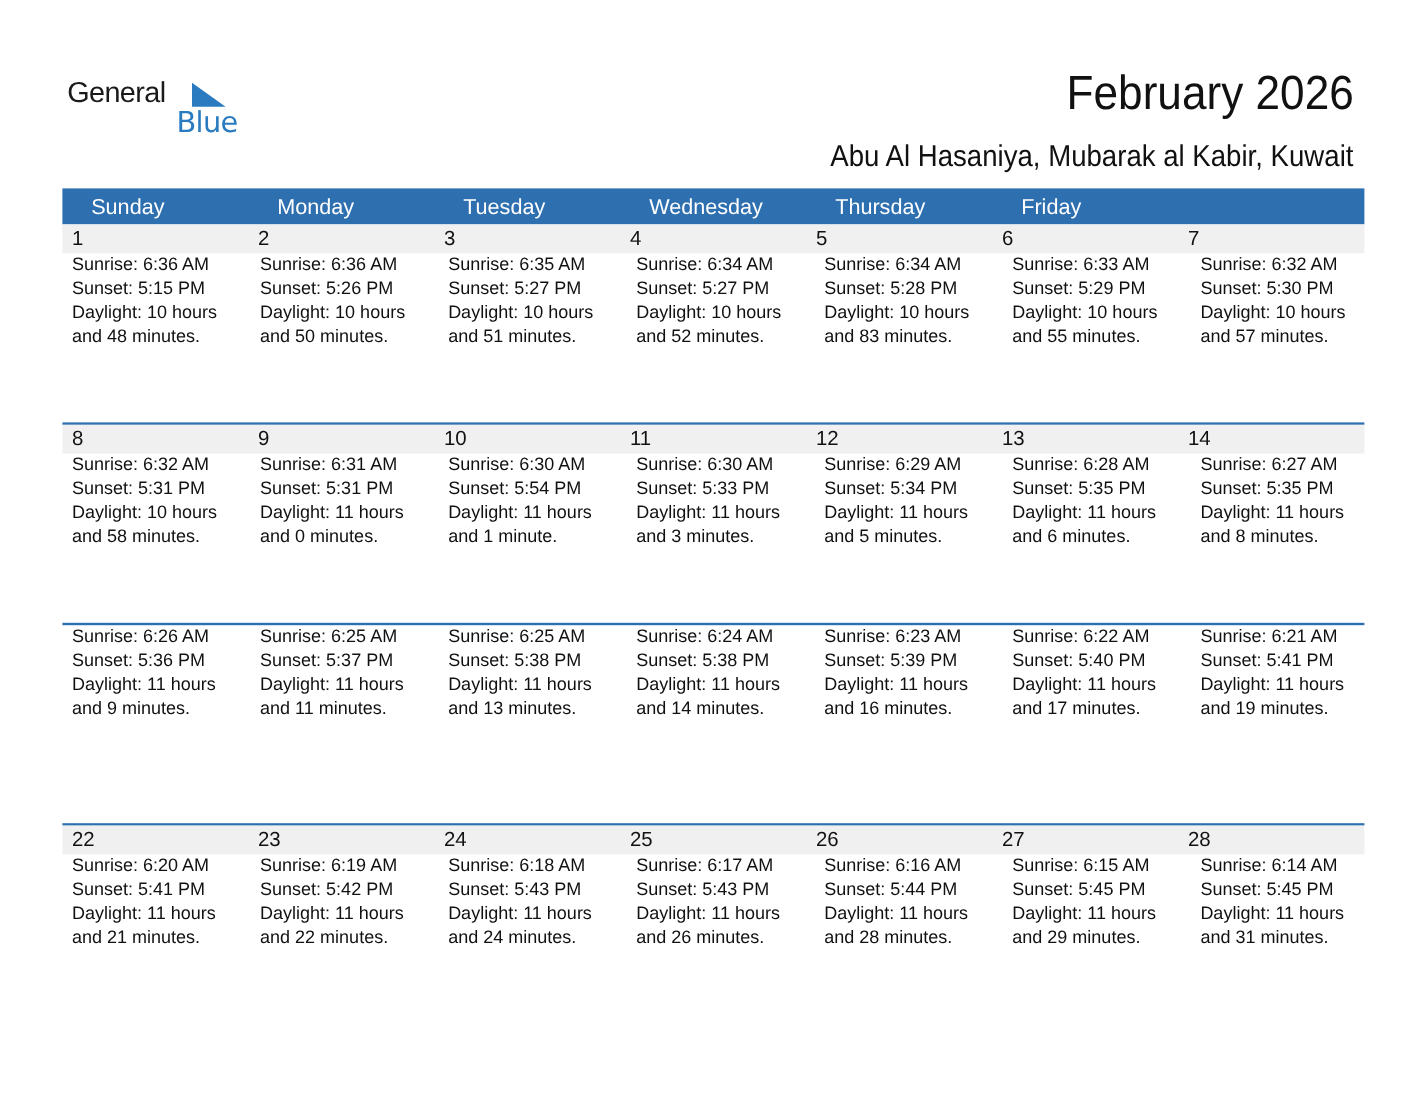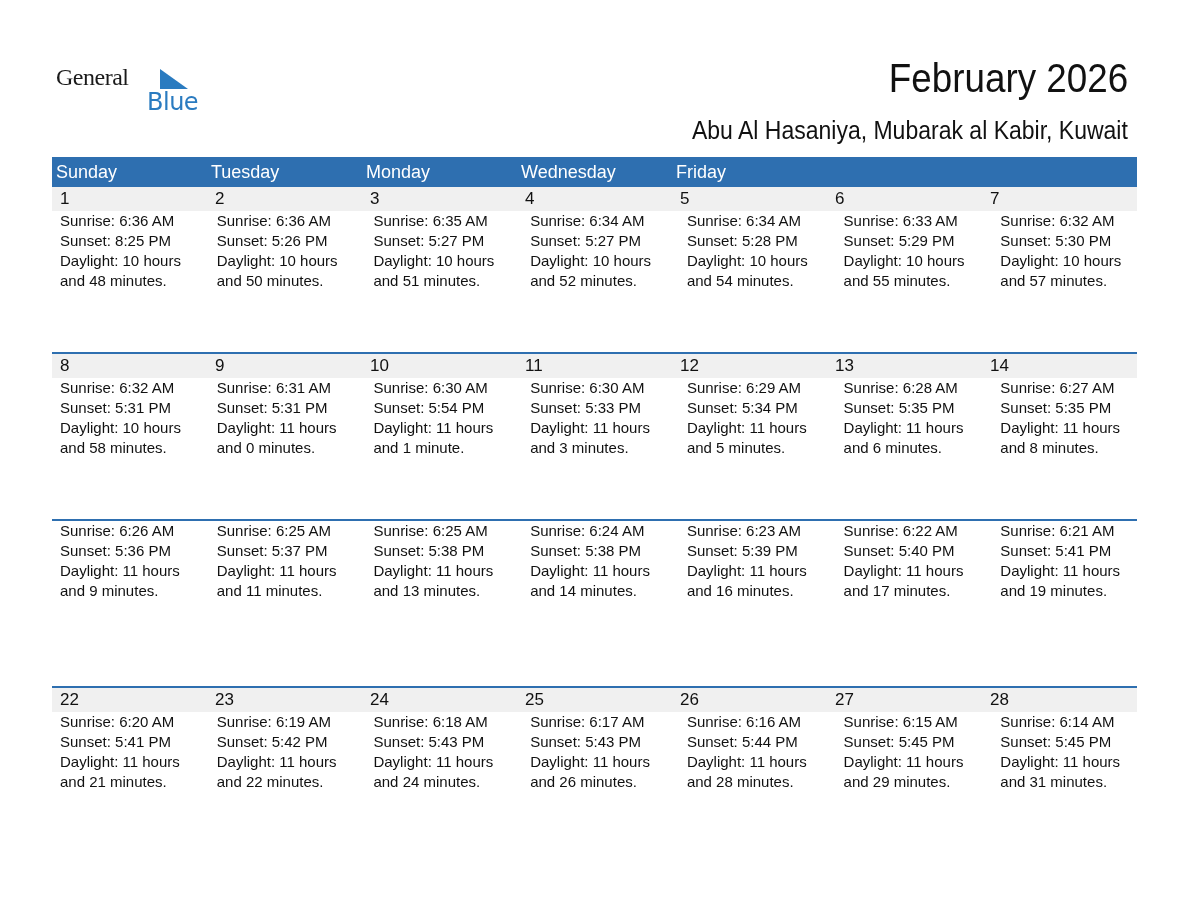--- a/index.html
+++ b/index.html
@@ -1,26 +1,26 @@
 <!DOCTYPE html>
 <html><head>
 <meta charset="utf-8">
 <style>
   html, body { margin: 0; padding: 0; background: #ffffff; }
   body { width: 1188px; height: 918px; position: relative; font-family: "Liberation Sans", sans-serif; color: #111; overflow: hidden; }
   .logo { position: absolute; left: 56px; top: 64px; width: 140px; height: 60px; }
-  .logo-general { position: absolute; left: 0; top: 0; font-family: Liberation Serif, serif; font-size: 24px; color: #1a1a1a; letter-spacing: -0.5px; }
+  .logo-general { position: absolute; left: 0; top: 0; font-family: Liberation Sans, sans-serif; font-size: 24px; color: #1a1a1a; letter-spacing: -0.5px; }
   .logo-blue { position: absolute; left: 91px; top: 24px; font-family: "DejaVu Sans", sans-serif; font-size: 24px; color: #2a7bc0; letter-spacing: -0.5px; }
   .logo-tri { position: absolute; left: 104px; top: 5px; width: 0; height: 0; border-left: 0 solid transparent; border-top: 0; }
   .logo-tri svg { display: block; }
   .title { position: absolute; right: 60px; top: 56px; font-size: 40px; color: #111; font-family: "Liberation Sans", sans-serif; transform: scaleX(0.92); transform-origin: right center; }
   .subtitle { position: absolute; right: 60px; top: 116px; font-size: 25px; color: #111; transform: scaleX(0.92); transform-origin: right center; }
   .cal { position: absolute; left: 52px; top: 157px; width: 1085px; }
   .header-row { display: flex; height: 30px; background: #2e6fb0; }
-  .hcell { width: 155px; color: #ffffff; font-size: 18px; line-height: 30px; padding-left: 4px; box-sizing: border-box; }
+  .hcell { width: 155px; color: #ffffff; font-size: 18px; line-height: 30px; padding-left: 24px; box-sizing: border-box; }
   .week { height: 165px; position: relative; }
   .week.first { border-top: none; }
   .week:not(.first) { border-top: 2px solid #2e6fb0; }
   .numrow { display: flex; height: 24px; background: #f0f0f0; }
   .numcell { width: 155px; font-size: 17px; line-height: 24px; padding-left: 8px; box-sizing: border-box; }
   .inforow { display: flex; gap: 12px; }
   .infocell { width: 155px; font-size: 15px; line-height: 20px; padding-left: 8px; box-sizing: border-box; }
   .infocell div { white-space: nowrap; }
 </style>
 </head>
@@ -35,40 +35,41 @@
   </span>
   <span class="logo-blue">Blue</span>
 </div>
 
 <div class="title">February 2026</div>
 <div class="subtitle">Abu Al Hasaniya, Mubarak al Kabir, Kuwait</div>
 
 <div class="cal">
   <div class="header-row">
     <div class="hcell">Sunday</div>
+    <div class="hcell">Monday</div>
     <div class="hcell">Tuesday</div>
-    <div class="hcell">Monday</div>
     <div class="hcell">Wednesday</div>
+    <div class="hcell">Thursday</div>
     <div class="hcell">Friday</div>
   </div>
   <div id="weeks">
       <div class="week first">
         <div class="numrow">
           <div class="numcell">1</div>
           <div class="numcell">2</div>
           <div class="numcell">3</div>
           <div class="numcell">4</div>
           <div class="numcell">5</div>
           <div class="numcell">6</div>
           <div class="numcell">7</div>
         </div>
         <div class="inforow">
           <div class="infocell">
             <div>Sunrise: 6:36 AM</div>
-            <div>Sunset: 8:25 PM</div>
+            <div>Sunset: 5:15 PM</div>
             <div>Daylight: 10 hours</div>
             <div>and 48 minutes.</div>
           </div>
           <div class="infocell">
             <div>Sunrise: 6:36 AM</div>
             <div>Sunset: 5:26 PM</div>
             <div>Daylight: 10 hours</div>
             <div>and 50 minutes.</div>
           </div>
           <div class="infocell">
@@ -80,21 +81,21 @@
           <div class="infocell">
             <div>Sunrise: 6:34 AM</div>
             <div>Sunset: 5:27 PM</div>
             <div>Daylight: 10 hours</div>
             <div>and 52 minutes.</div>
           </div>
           <div class="infocell">
             <div>Sunrise: 6:34 AM</div>
             <div>Sunset: 5:28 PM</div>
             <div>Daylight: 10 hours</div>
-            <div>and 54 minutes.</div>
+            <div>and 83 minutes.</div>
           </div>
           <div class="infocell">
             <div>Sunrise: 6:33 AM</div>
             <div>Sunset: 5:29 PM</div>
             <div>Daylight: 10 hours</div>
             <div>and 55 minutes.</div>
           </div>
           <div class="infocell">
             <div>Sunrise: 6:32 AM</div>
             <div>Sunset: 5:30 PM</div>

